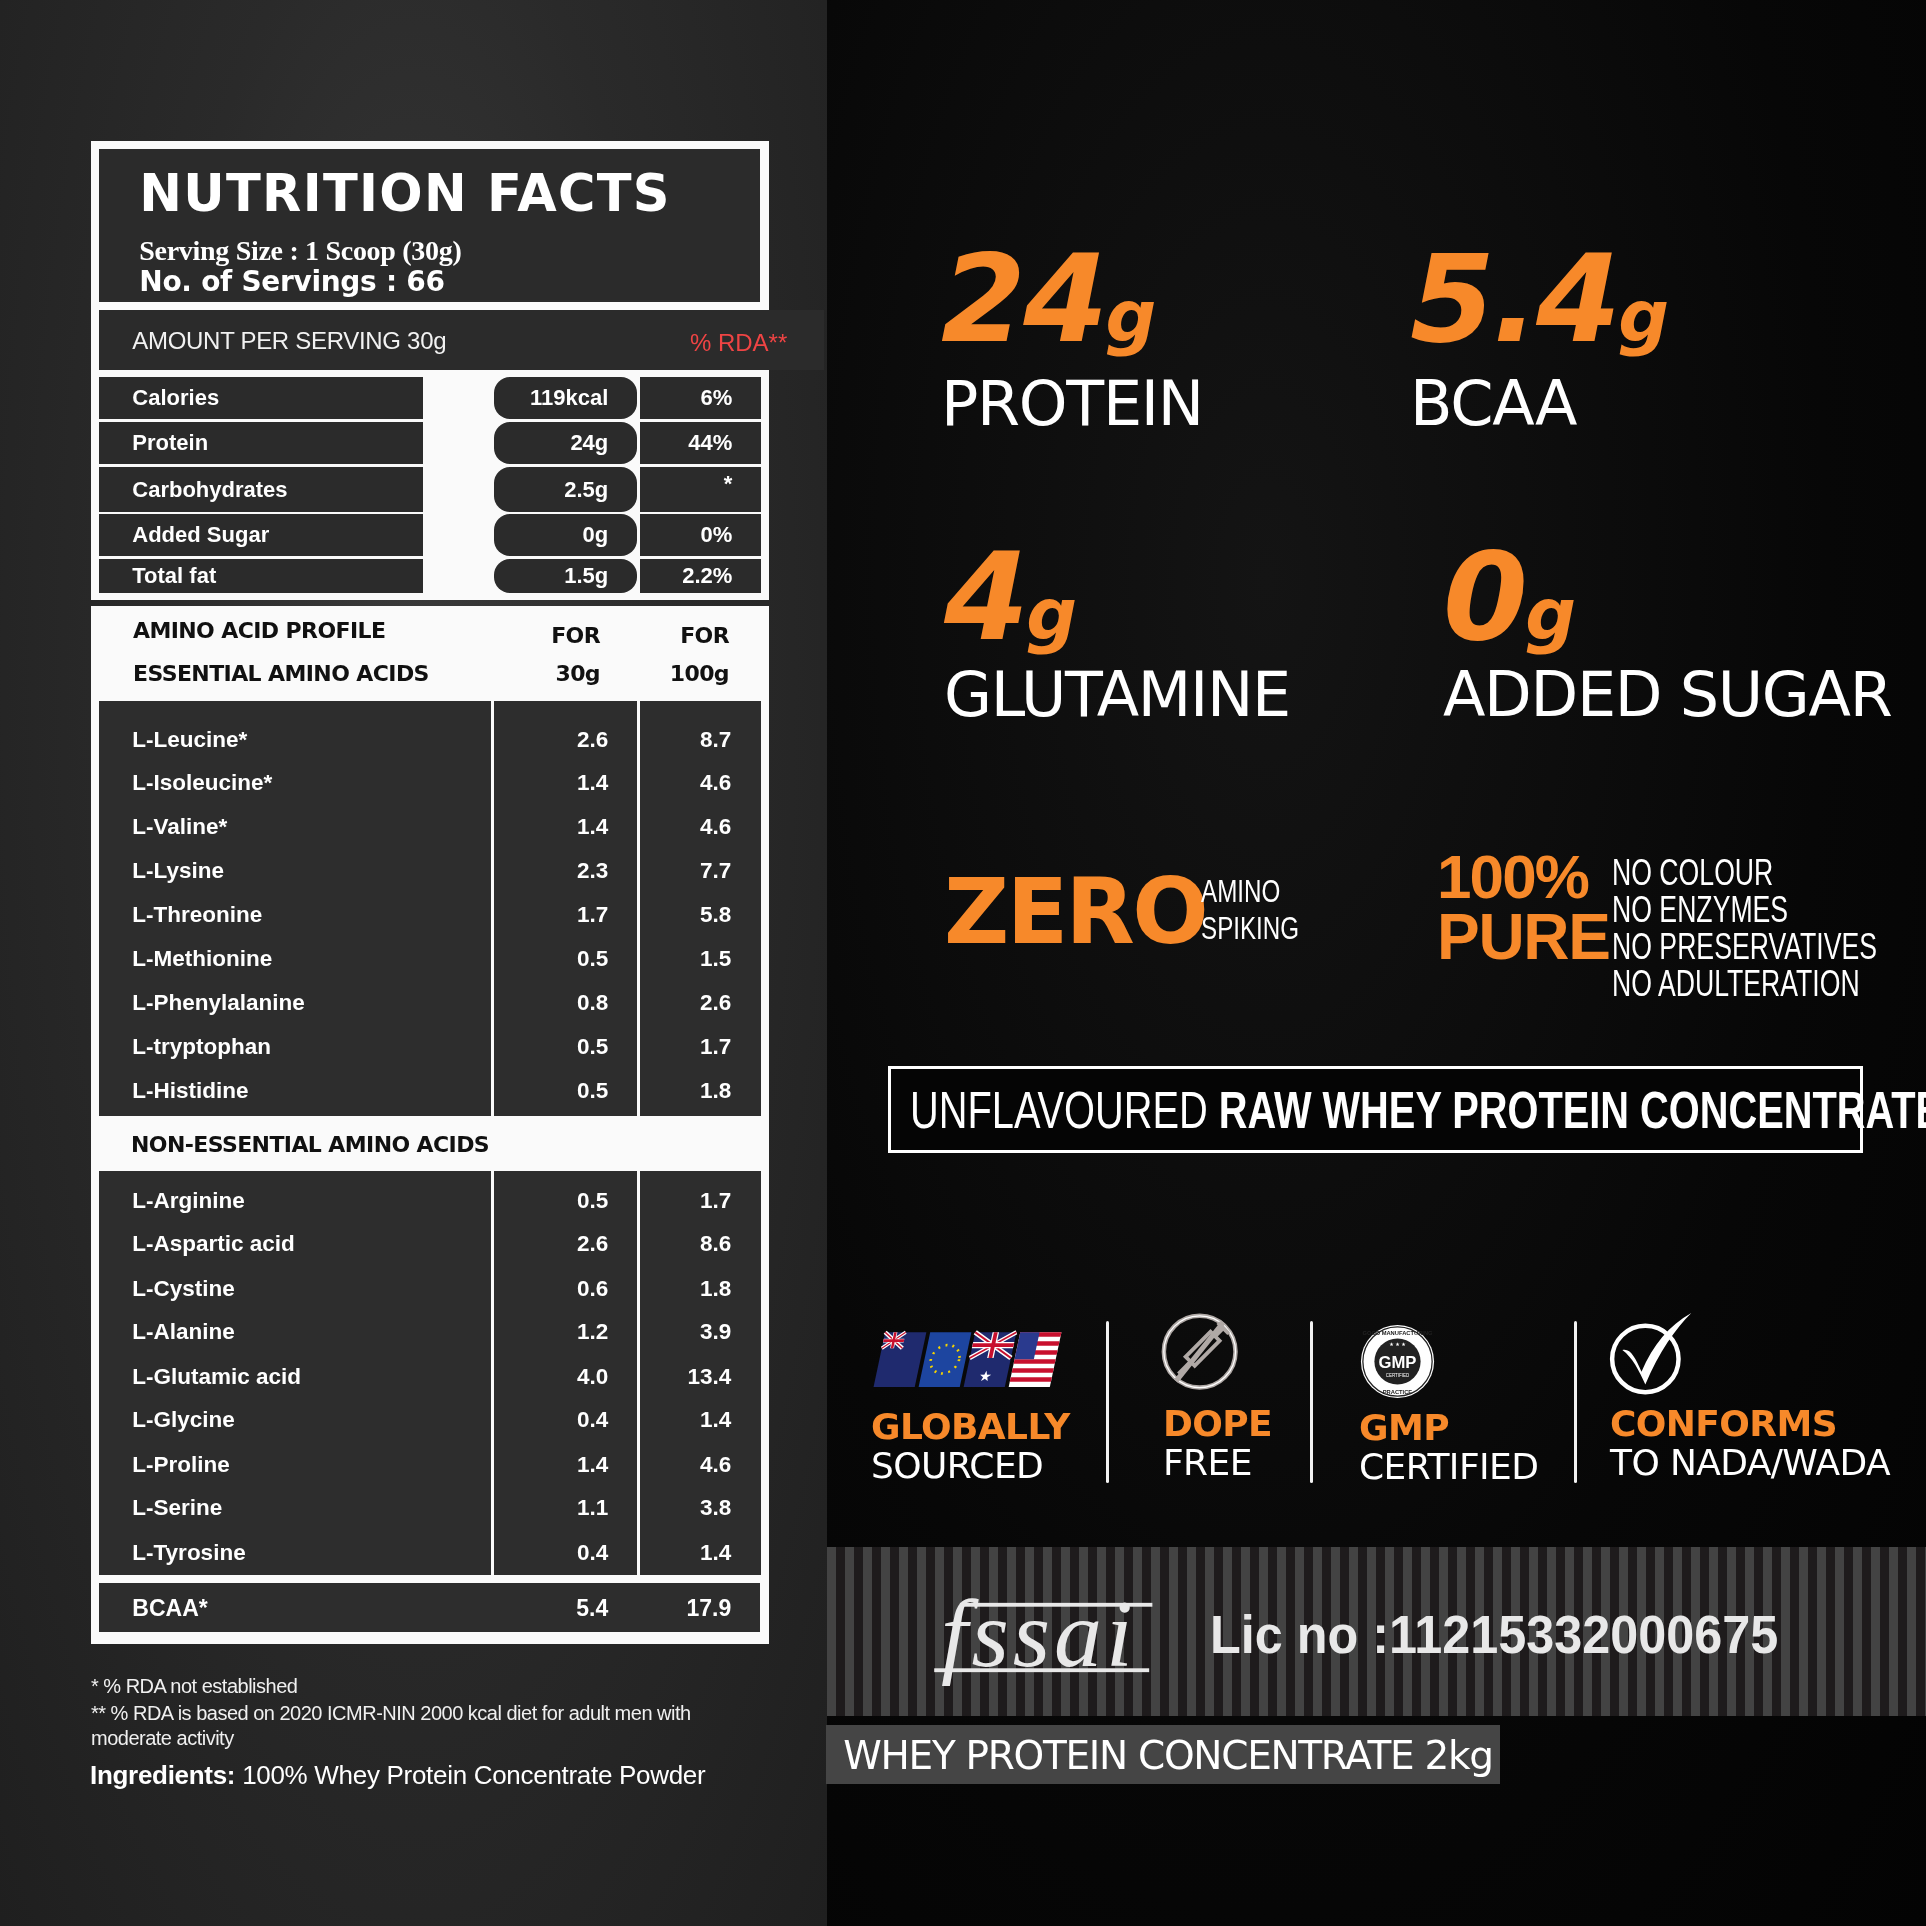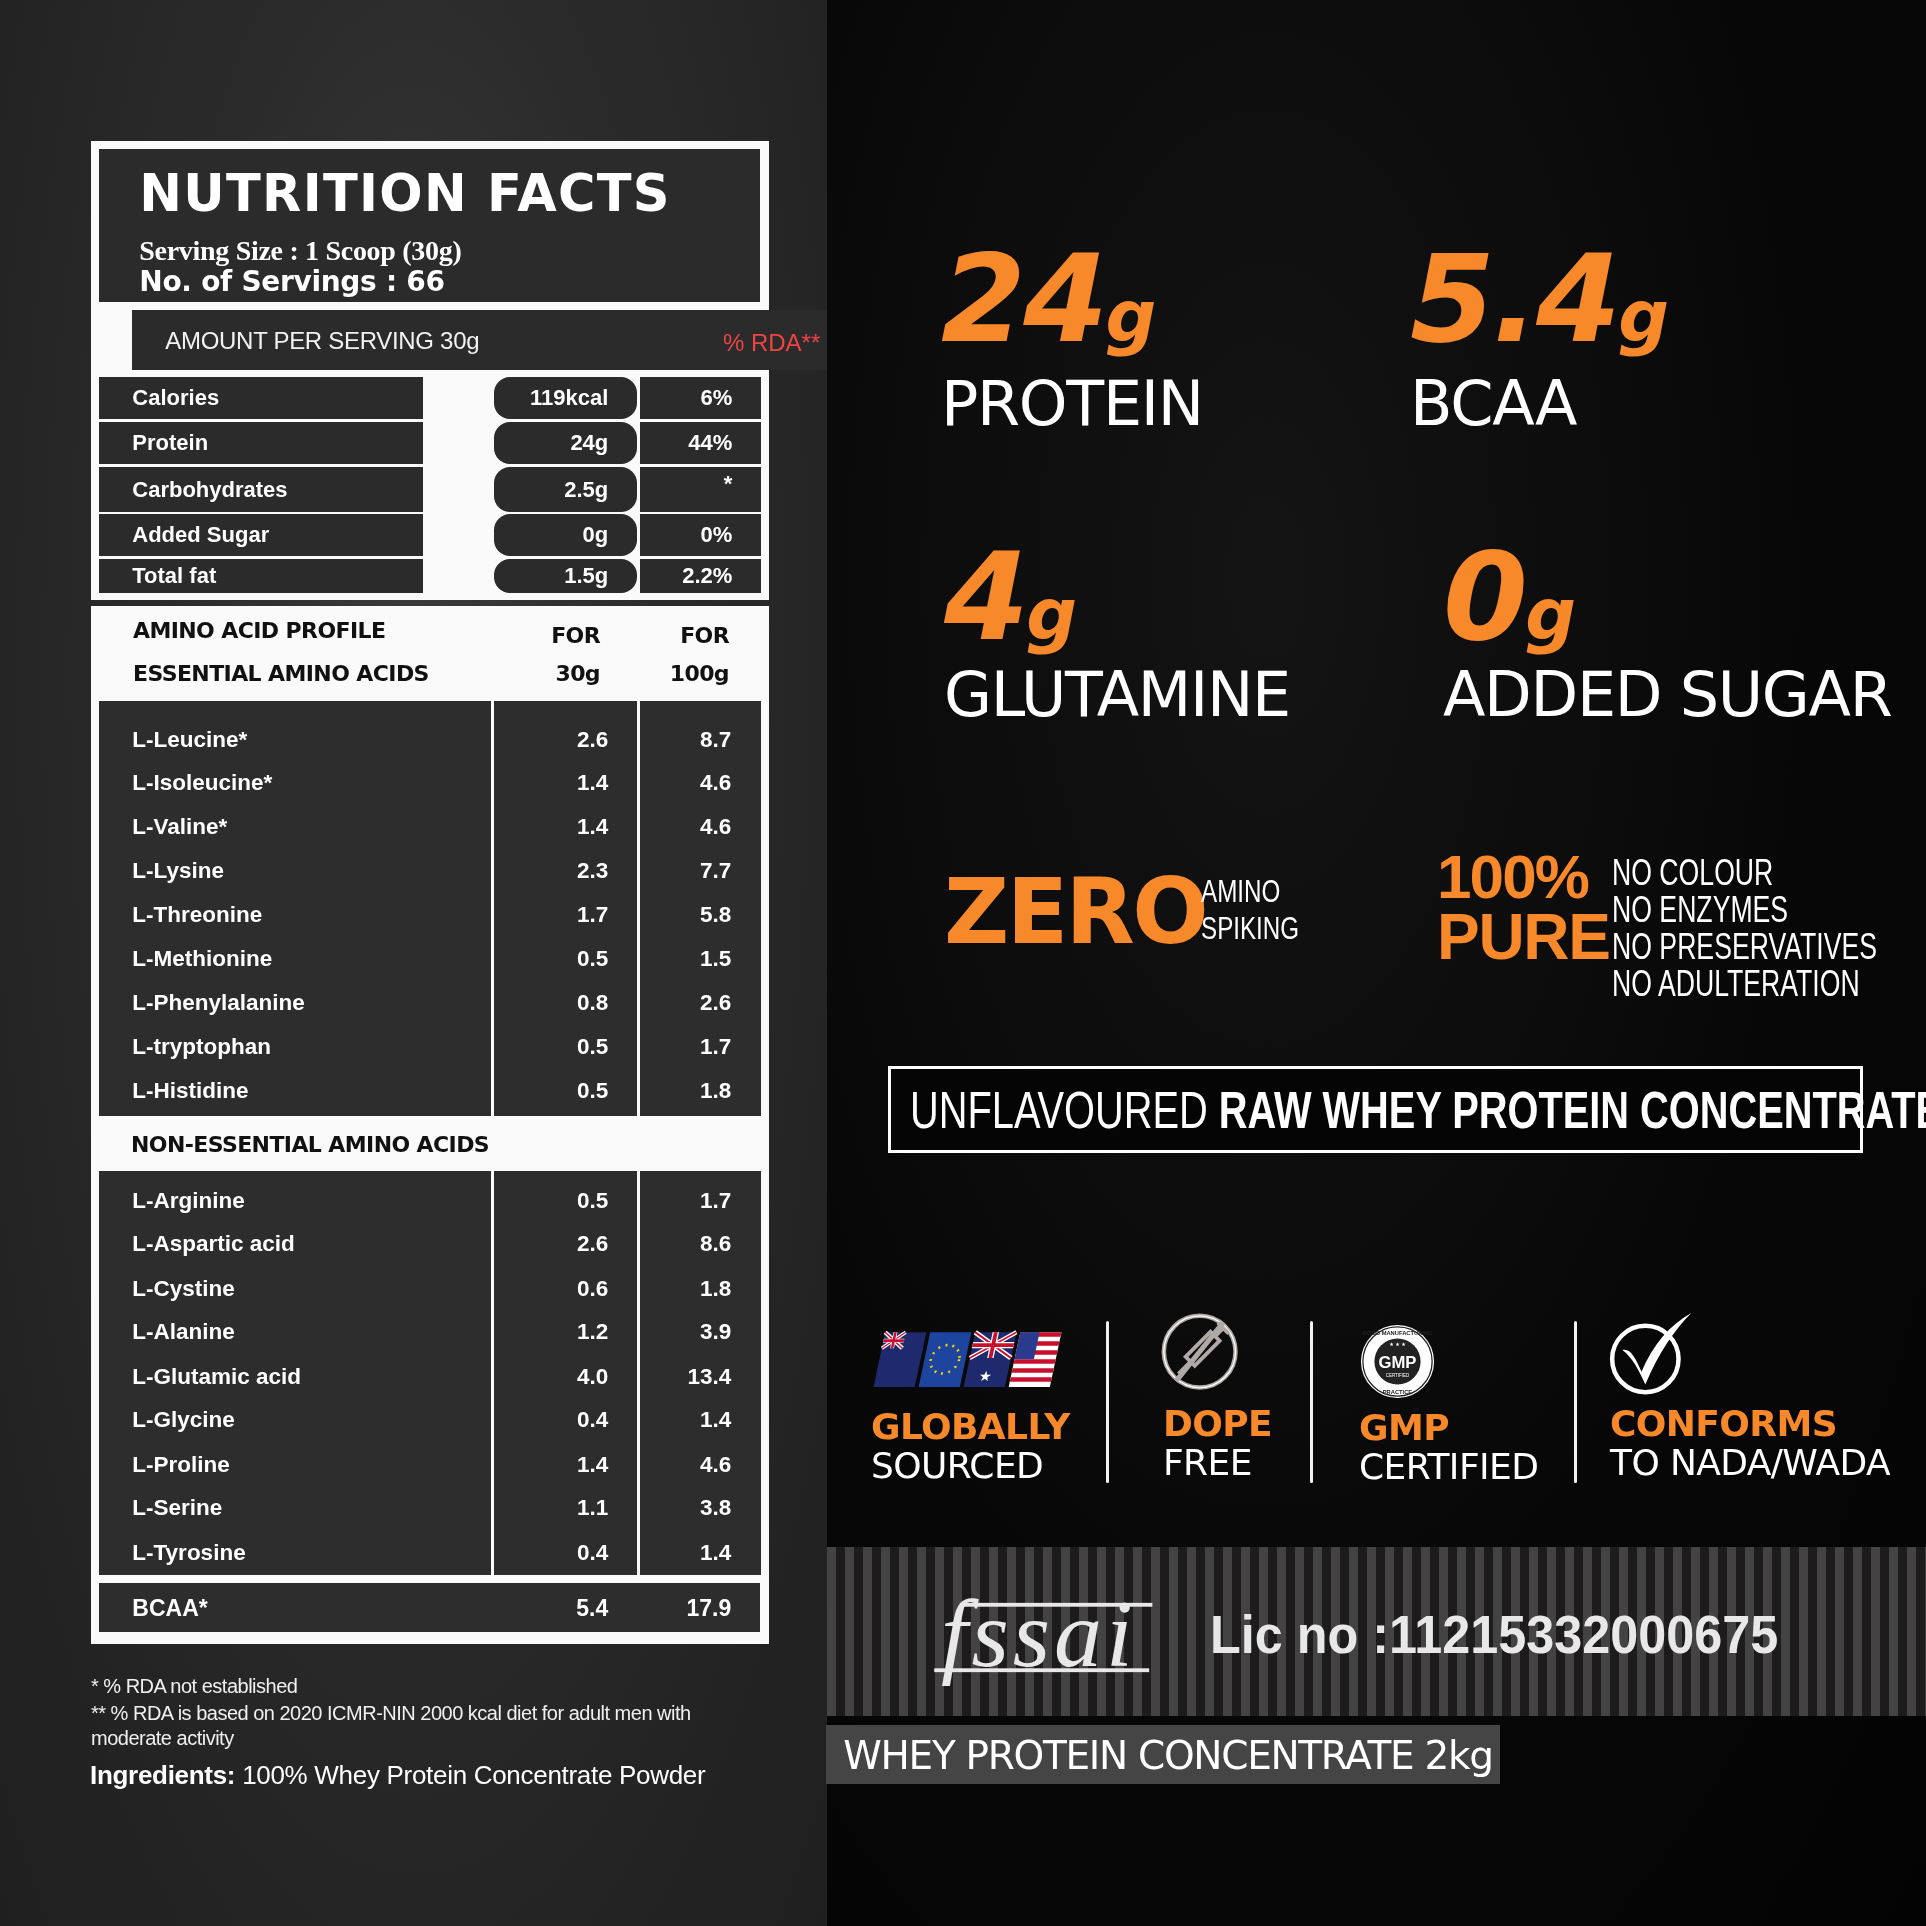--- a/index.html
+++ b/index.html
@@ -28,21 +28,20 @@
   .nf-title {
     position: absolute; left: 40px; top: 19px; font-size: 51px; font-weight: 700;
     letter-spacing: 1.3px; line-height: 1; font-family: "DejaVu Sans", sans-serif;
   }
   .nf-serving { position: absolute; left: 40px; top: 88px; font-size: 28px; font-weight: 700; line-height: 1; font-family: Liberation Serif, serif; letter-spacing: -0.3px; }
   .nf-servings { position: absolute; left: 40px; top: 119px; font-size: 28px; font-weight: 700; line-height: 1; font-family: "DejaVu Sans", sans-serif; letter-spacing: -0.3px; }
 
   .nf-amount-row {
     position: absolute; left: 8.3px; top: 169px; width: 725px; height: 60px;
     background: #2b2b2b;
-    margin-left: 33px;
   }
   .nf-amount-label { position: absolute; left: 33px; top: 19px; font-size: 24px; line-height: 1; color: #f2f2f2; letter-spacing: -0.3px;}
   .nf-rda-label { position: absolute; right: 37px; top: 20.5px; font-size: 24px; line-height: 1; color: #ef4444; }
 
   .nf-row {
     position: absolute; left: 8.3px; width: 661px; height: 42px;
   }
   .cell {
     position: absolute; top: 0; height: 100%; background: #2b2b2b;
   }

